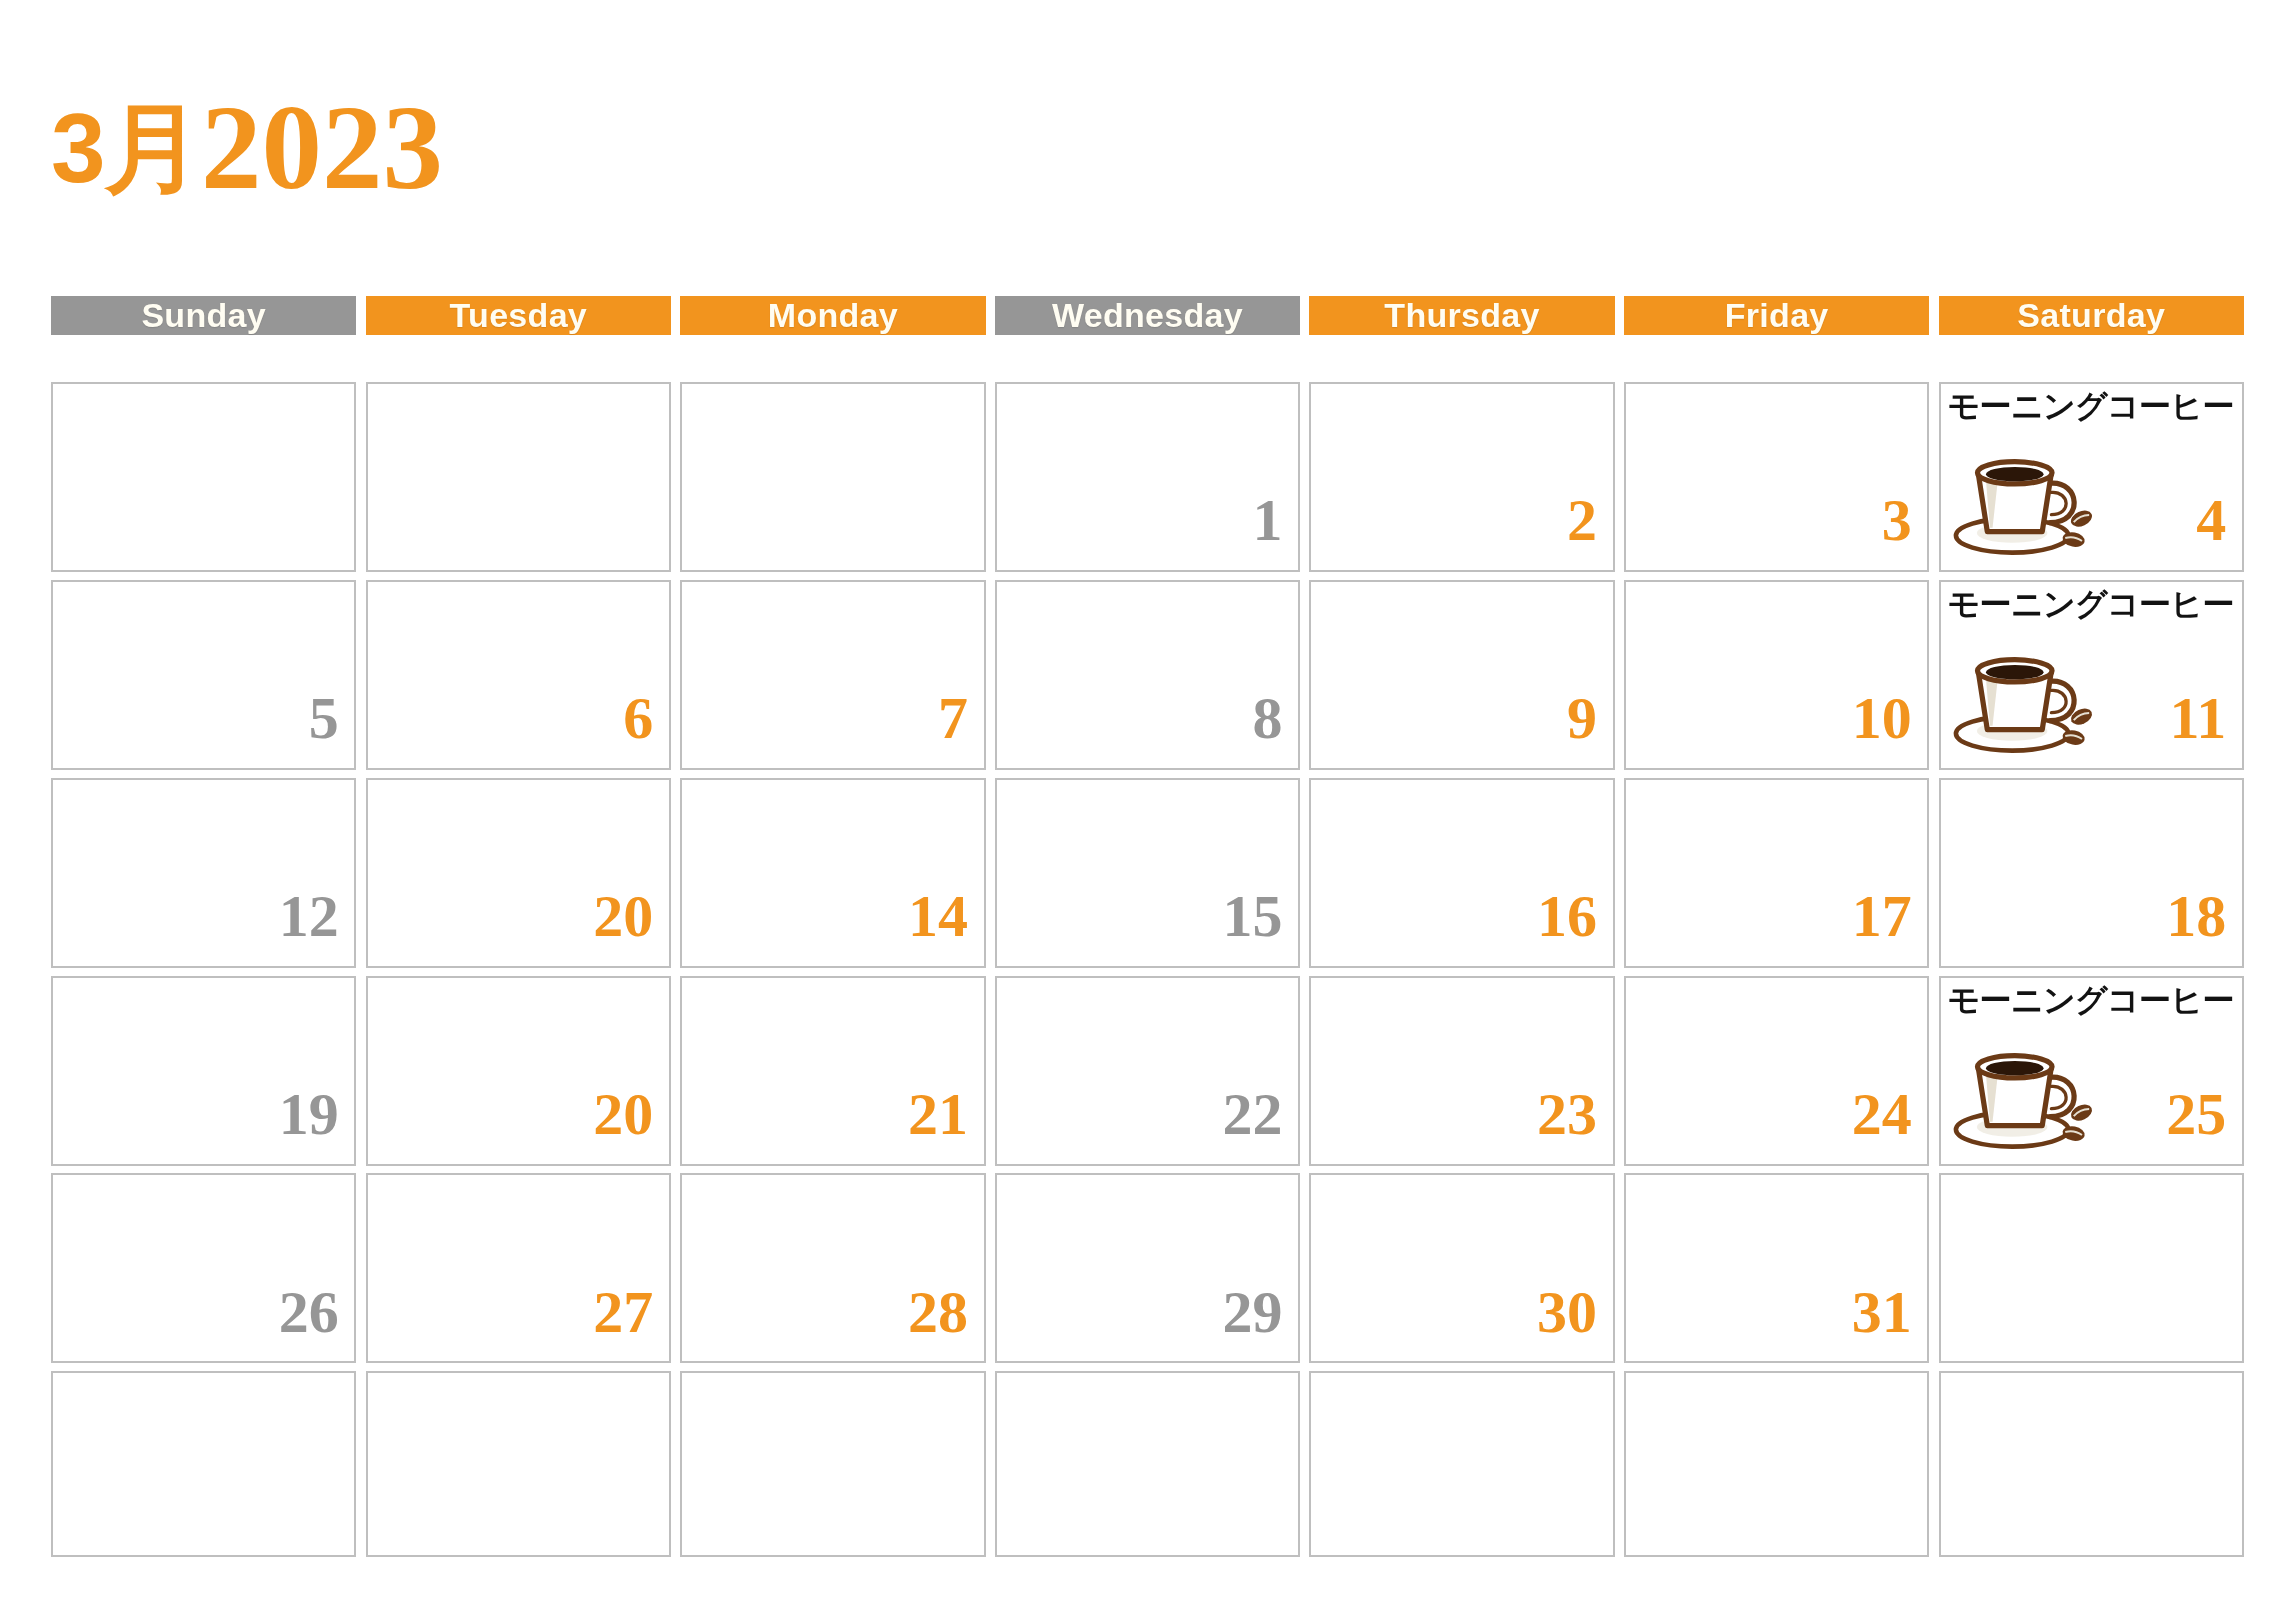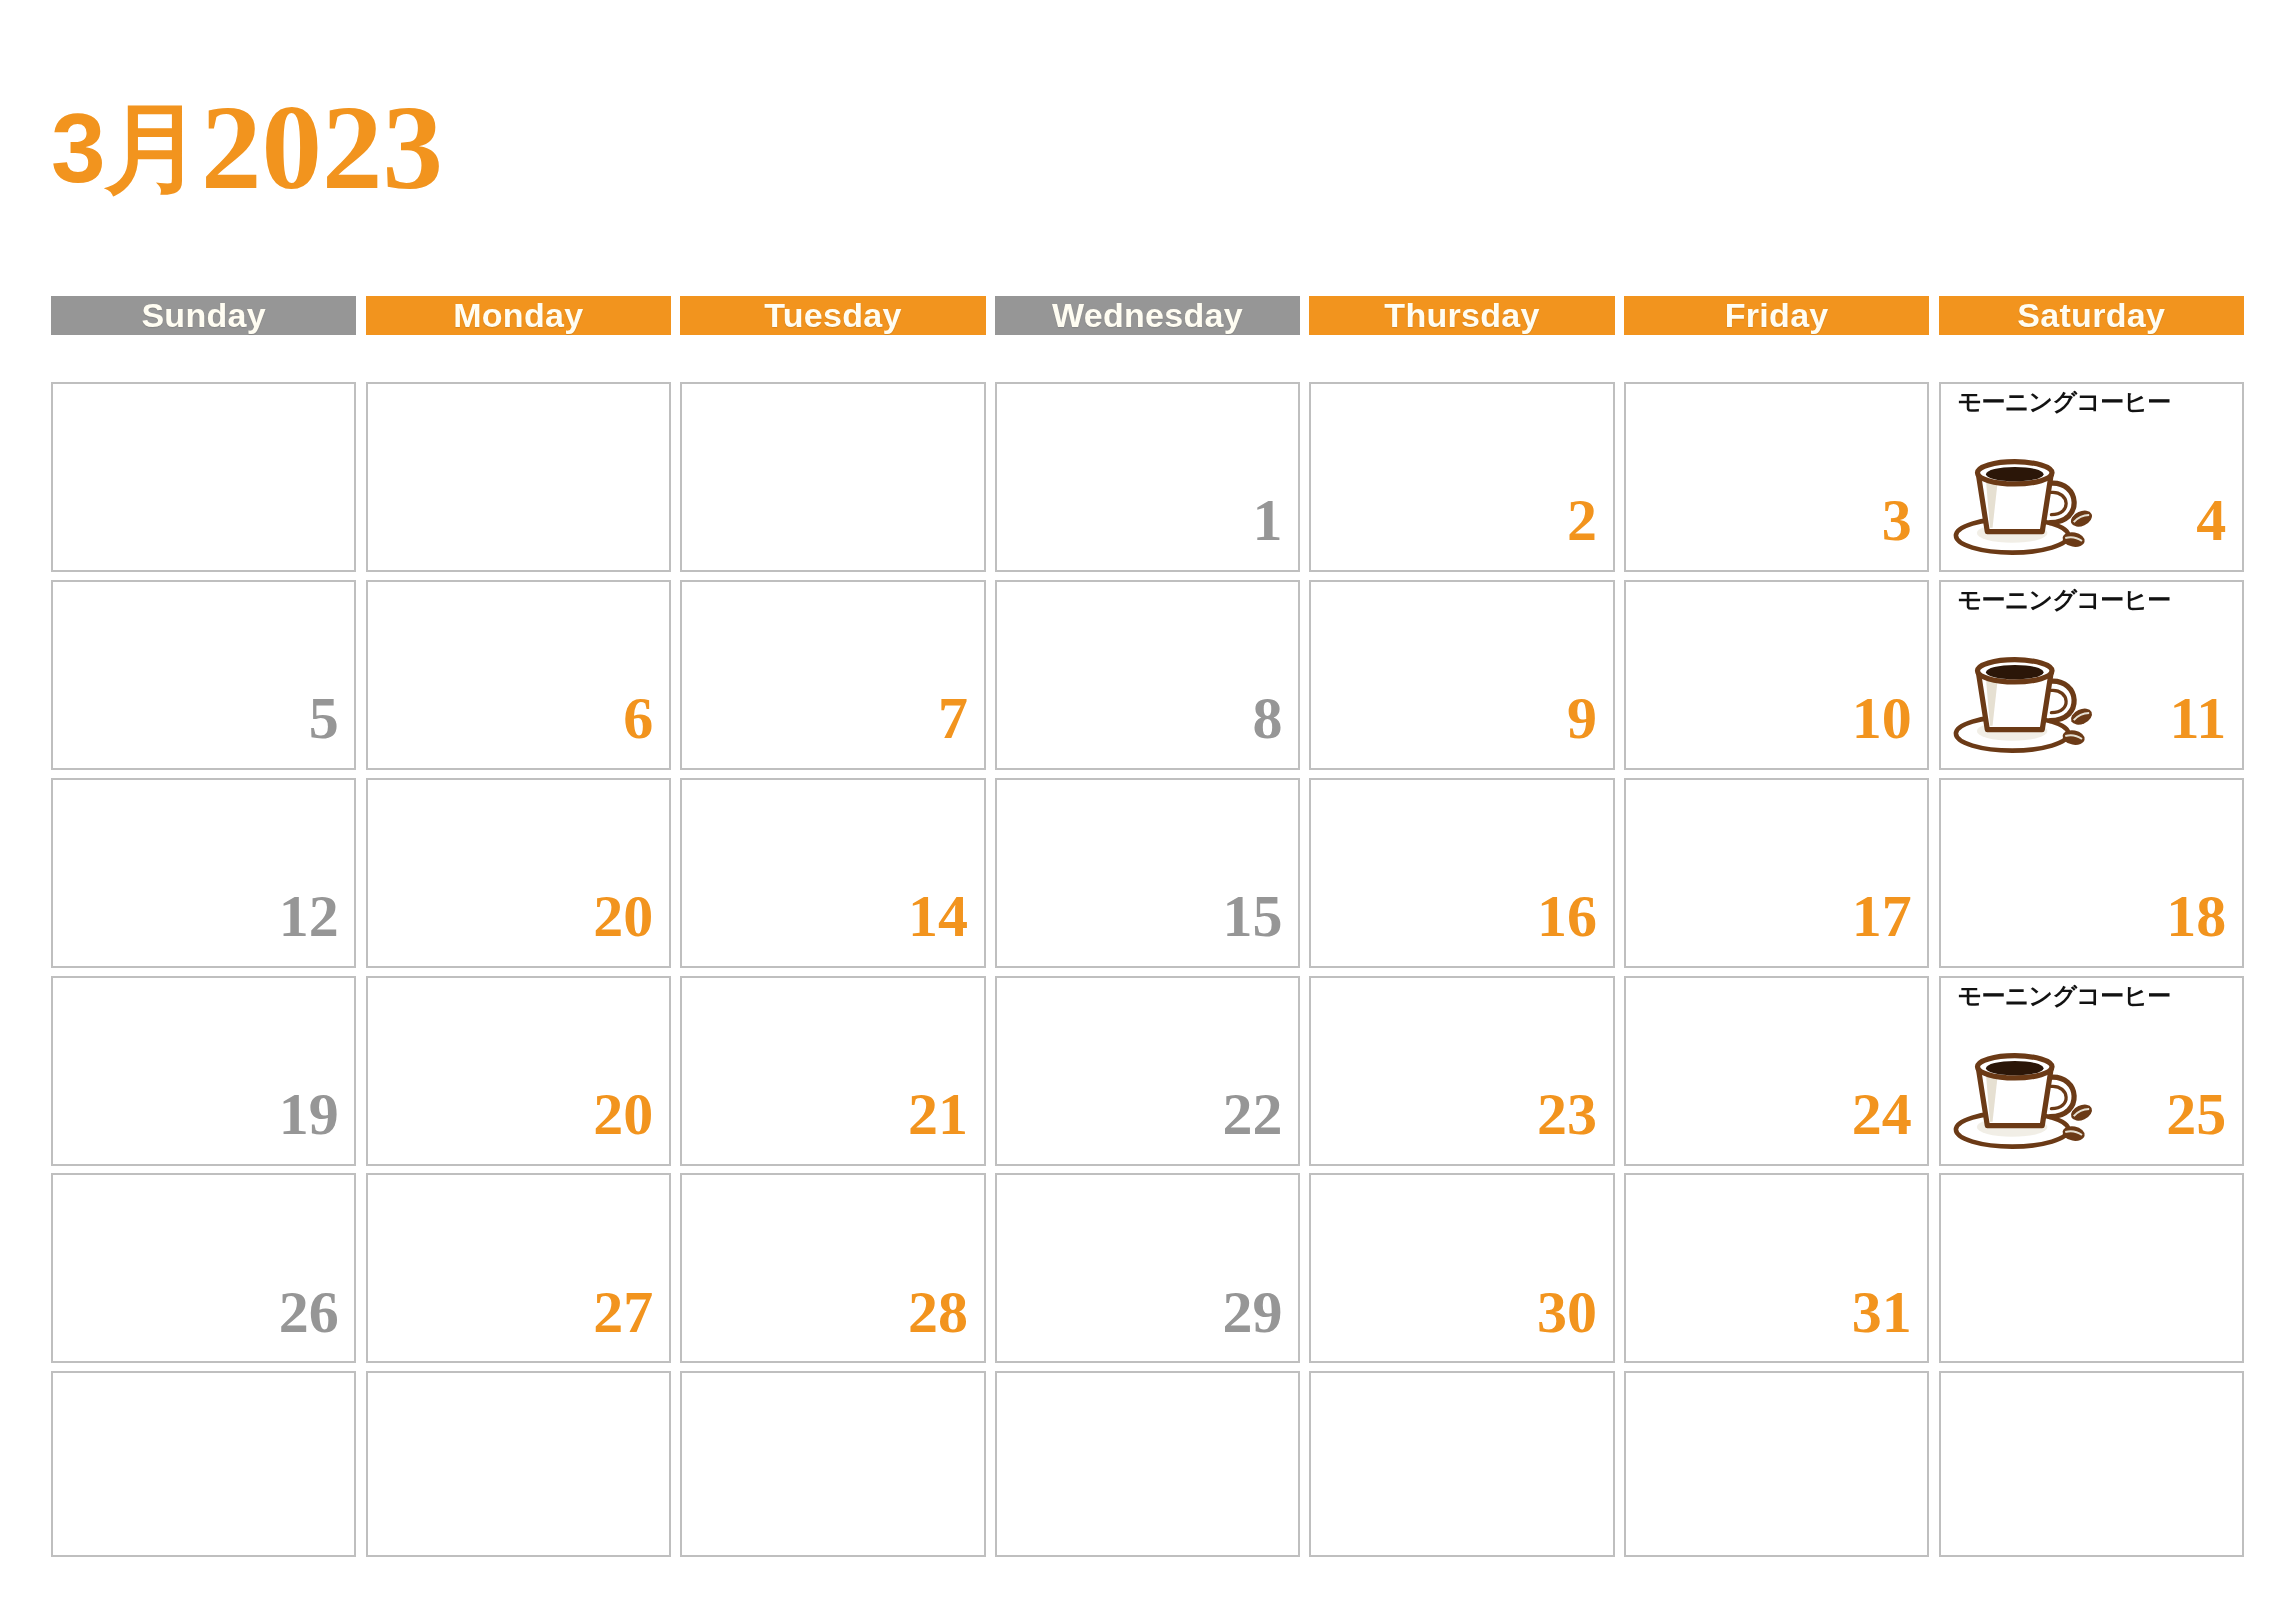--- a/index.html
+++ b/index.html
@@ -111,25 +111,25 @@
   
   .event {
     position: absolute;
     left: 0;
     top: 0;
     width: 100%;
     height: 100%;
   }
   .event-label {
     position: absolute;
-    left: 17px;
+    left: 7px;
     top: 5.2px;
     font-family: "DejaVu Sans", "Liberation Sans", sans-serif;
     font-weight: bold;
-    font-size: 24px;
+    font-size: 32px;
     line-height: 1.1;
     color: #121212;
     letter-spacing: -0.7px;
     white-space: nowrap;
   }
   .coffee-illo {
     position: absolute;
     left: 11.8px;
     bottom: 11.8px;
     width: 170px;
@@ -146,24 +146,24 @@
     <div class="month-title">3月</div>
     <div class="year-title">2023</div>
   </div>
 
   <div class="calendar">
     <div class="row head-row" id="head-row">
         <div class="head-cell head-gray">
           <span>Sunday</span>
         </div>
         <div class="head-cell head-orange">
+          <span>Tuesday</span>
+        </div>
+        <div class="head-cell head-orange">
           <span>Monday</span>
-        </div>
-        <div class="head-cell head-orange">
-          <span>Tuesday</span>
         </div>
         <div class="head-cell head-gray">
           <span>Wednesday</span>
         </div>
         <div class="head-cell head-orange">
           <span>Thursday</span>
         </div>
         <div class="head-cell head-orange">
           <span>Friday</span>
         </div>

